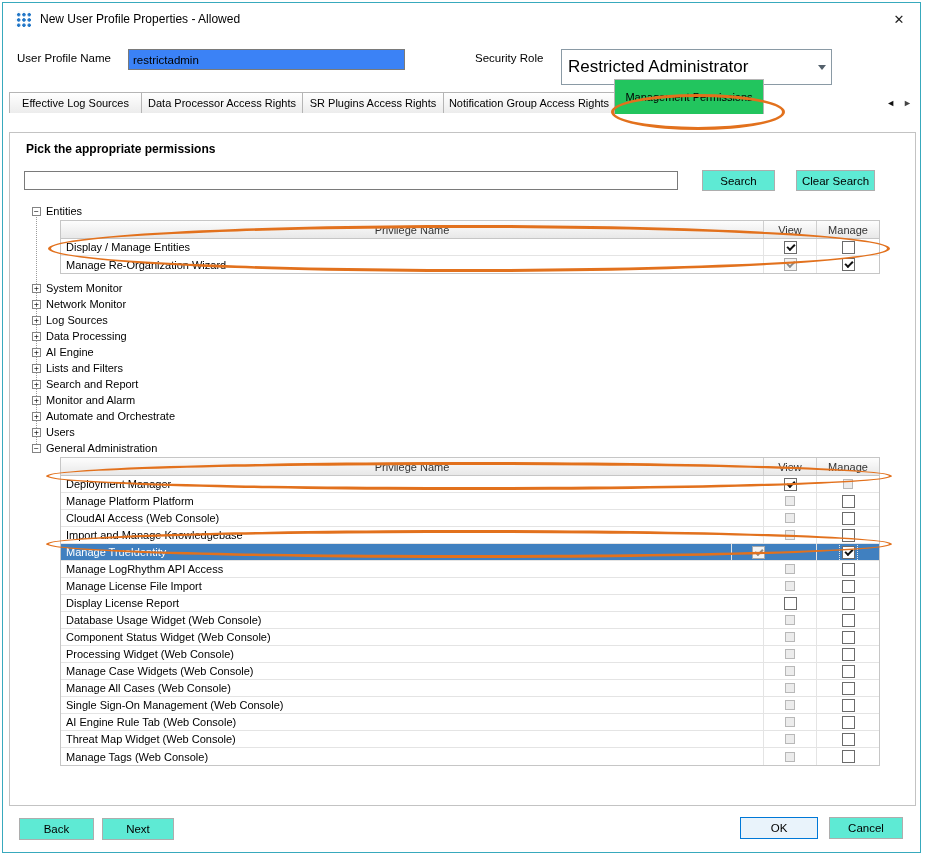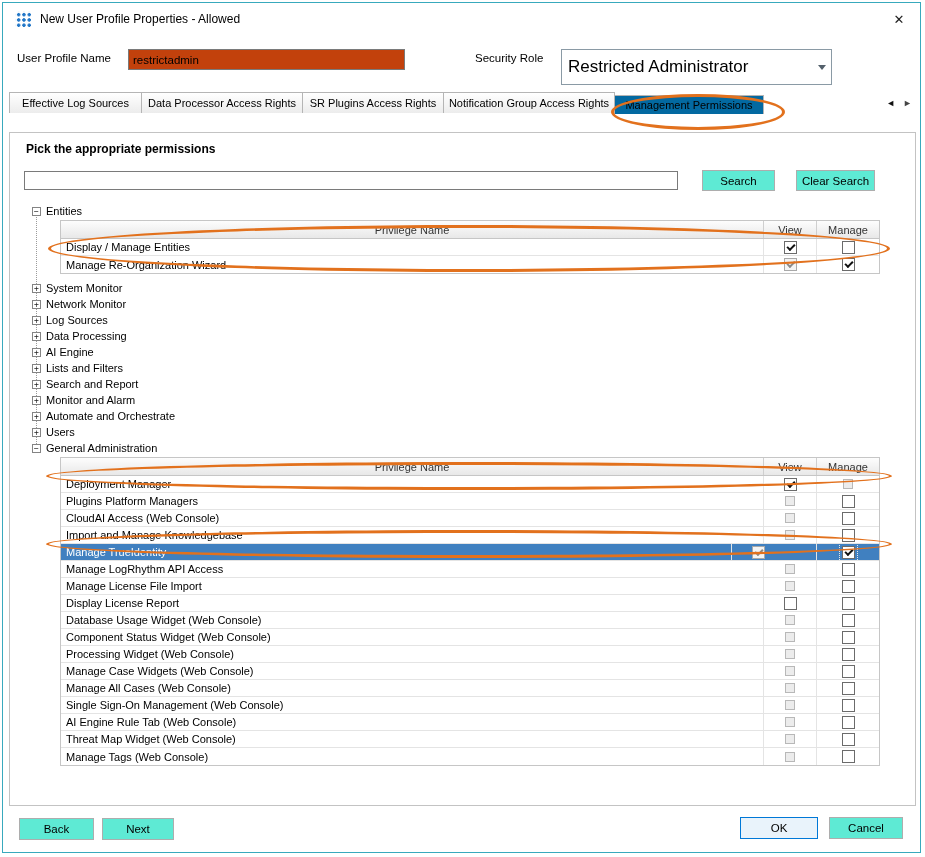--- a/index.html
+++ b/index.html
@@ -20,42 +20,42 @@
     background-size: 5.3px 5.3px; background-position: 1px 1px; }
   .title { font-size: 12px; }
   .close-btn { margin-left: auto; width: 30px; height: 24px; display: flex;
     align-items: center; justify-content: center; font-size: 13px; color: #222; cursor: default; }
   
   .form-area { position: absolute; top: 40px; left: 0; right: 0; height: 30px; }
   .flabel { position: absolute; top: 9px; font-size: 11.5px; }
   .lbl-upn { left: 14px; }
   .lbl-role { left: 472px; }
   .text-input { position: absolute; left: 125px; top: 6px; width: 277px; height: 21px;
-    border: 1px solid #7a7a7a; font: 11.5px "Liberation Sans", sans-serif; padding: 8px 4px; background:#c2410c; }
+    border: 1px solid #7a7a7a; font: 11.5px "Liberation Sans", sans-serif; padding: 8px 4px; background:#3b82f6; }
   .combo { position: absolute; left: 558px; top: 6px; width: 271px; height: 36px;
     border: 1px solid #8a9aa5; background: #fff; display: flex; align-items: center;
     padding-left: 6px; font-size: 17px; }
   .combo-arrow { margin-left: auto; width: 18px; height: 100%; display: flex;
     align-items: center; justify-content: center; }
   .combo-arrow::after { content: ''; border-left: 4px solid transparent;
     border-right: 4px solid transparent; border-top: 5px solid #53606b; }
   
   .tabstrip { position: absolute; left: 6px; top: 84px; width: 907px; height: 26px;
     display: flex; align-items: flex-end; z-index: 2; }
   .tab { height: 21px; border: 1px solid #b5b5b5; border-bottom: none;
     background: linear-gradient(#ffffff, #ececec); font-size: 11px;
     display: flex; align-items: center; justify-content: center;
     white-space: nowrap; overflow: hidden; padding: 0 3px; cursor: default; }
   .tab + .tab { margin-left: -1px; }
   .tab:nth-child(1) { width: 133px; }
   .tab:nth-child(2) { width: 162px; }
   .tab:nth-child(3) { width: 142px; }
   .tab:nth-child(4) { width: 172px; }
   .tab:nth-child(5) { width: 150px; }
-  .tab.selected { height: 19px; margin-bottom: -1px; background: #0369a1;
+  .tab.selected { height: 35px; margin-bottom: -1px; background: #22c55e;
     border-color: #b5b5b5; position: relative; z-index: 3; }
   .tab-scroll { margin-left: auto; display: flex; gap: 8px; align-items: center;
     height: 21px; padding-right: 4px; font-size: 9px; }
   .tab-scroll span { cursor: default; }
   .scroll-left { color: #111; }
   .scroll-right { color: #444; }
   
   .panel { position: absolute; left: 6px; top: 121px; width: 907px; height: 674px;
     border: 1px solid #c3c3c3; background: #fff; z-index: 1; margin-top: 8px; }
   .perm-heading { position: absolute; left: 16px; top: 9px; font-size: 12px; font-weight: bold; }
@@ -239,21 +239,21 @@
           <div class="prow">
             <div class="pcell pname">Deployment Manager</div>
             <div class="pcell pcheck">
               <span class="cb checked"></span>
             </div>
             <div class="pcell pcheck">
               <span class="cb disabled"></span>
             </div>
           </div>
           <div class="prow">
-            <div class="pcell pname">Plugins Platform Managers</div>
+            <div class="pcell pname">Manage Platform Platform</div>
             <div class="pcell pcheck">
               <span class="cb disabled"></span>
             </div>
             <div class="pcell pcheck">
               <span class="cb unchecked"></span>
             </div>
           </div>
           <div class="prow">
             <div class="pcell pname">CloudAI Access (Web Console)</div>
             <div class="pcell pcheck">

